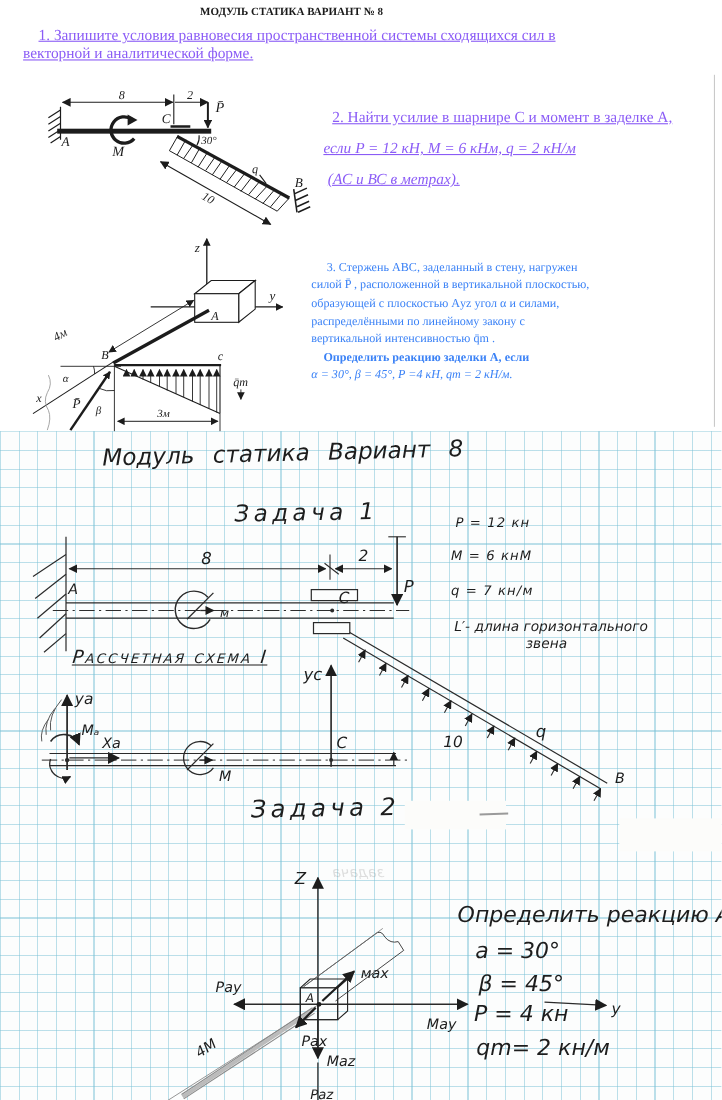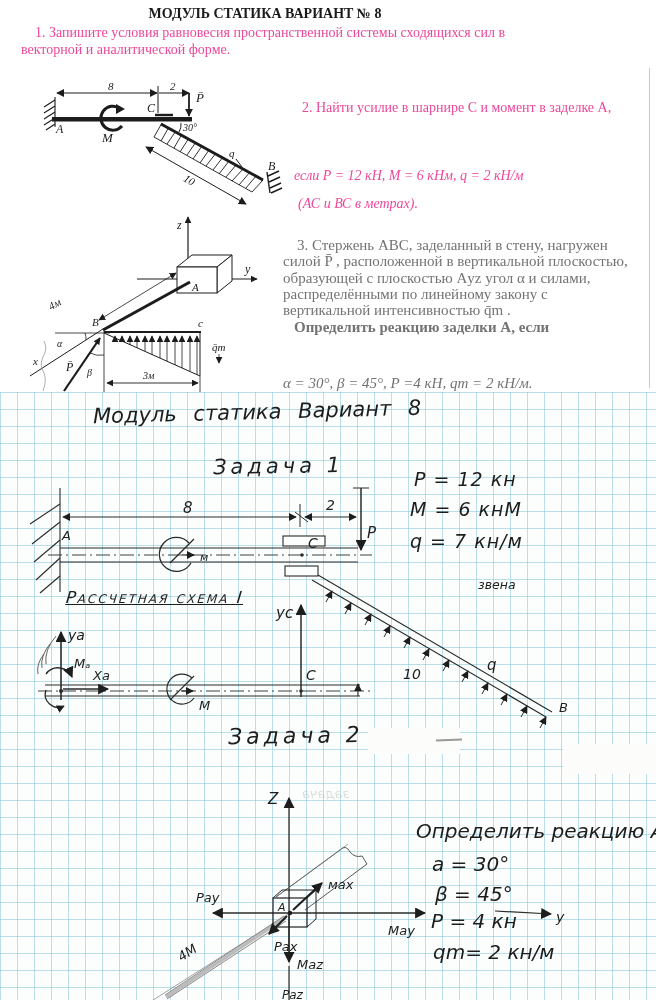--- a/index.html
+++ b/index.html
@@ -1,39 +1,39 @@
 <!DOCTYPE html>
 <html><head>
 <meta charset="utf-8">
 <style>
   html,body{margin:0;padding:0;}
   body{width:656px;height:1000px;overflow:hidden;background:#ffffff;
        font-family:"Liberation Serif", serif;}
   .page{position:relative;width:656px;height:1000px;background:#fff;}
   .abs{position:absolute;white-space:nowrap;}
   
-  .p-title{font-weight:bold;font-size:14px;color:#1a1a1a;text-align:center;}
-  .p-body{font-size:14px;color:#ec4899;}
-  .p-body3{font-size:15px;color:#737373;}
-  .ital{font-style:italic;margin-top:40px;}
+  .p-title{font-weight:bold;font-size:10px;color:#1a1a1a;text-align:center;}
+  .p-body{font-size:14px;color:#8b5cf6;text-decoration:underline;}
+  .p-body3{font-size:11px;color:#3b82f6;}
+  .ital{font-style:italic;}
   .border-r{background:#c9c9c9;}
   
   svg.printed text{font-family:"Liberation Serif", serif;fill:#1c1c1c;}
   
   .graph-paper{position:absolute;left:0;top:392px;width:656px;height:608px;
     background-color:#fcfdfd;
     background-image:
       repeating-linear-gradient(to right, rgba(122,193,214,.5) 0 1px, transparent 1px 17px),
       repeating-linear-gradient(to bottom, rgba(122,193,214,.5) 0 1px, transparent 1px 17px);}
   .whiteout{position:absolute;background:#fcfcfa;}
   .hw{position:absolute;white-space:nowrap;font-family:"DejaVu Sans", sans-serif;
       font-style:italic;color:#1d1d1d;}
   .hw-title{font-size:21px;word-spacing:10px;transform:rotate(-1.5deg);}
   .hw-task{font-size:21px;letter-spacing:4px;transform:rotate(-1deg);}
-  .hw-given{font-size:19px;letter-spacing:1px;}
+  .hw-given{font-size:12px;letter-spacing:1px;}
   .hw-small{font-size:12.5px;}
   .hw-scheme{font-size:16.5px;font-variant:small-caps;letter-spacing:2px;
       text-decoration:underline;transform:skewX(-6deg);}
   .hw-find{font-size:20px;}
   .ghost{font-size:13px;color:rgba(140,140,140,.28);transform:scaleX(-1);}
   svg.hwsvg text{font-family:"DejaVu Sans", sans-serif;font-style:italic;fill:#1d1d1d;}
   svg{position:absolute;}
 </style>
 </head>
 <body>
@@ -339,20 +339,21 @@
       <text x="274" y="559" font-size="13">Pax</text>
       <text x="178" y="566" font-size="13" transform="rotate(-33 186 562)">4M</text>
     </svg>
 
     <div class="hw hw-title" style="left:93px;top:8px;">Модуль статика  Вариант 8</div>
     <div class="hw hw-task" style="left:213px;top:62px;">Задача 1</div>
 
     <div class="hw hw-given" style="left:414px;top:76px;">P = 12 кн</div>
     <div class="hw hw-given" style="left:410px;top:106px;">M =  6 кнМ</div>
     <div class="hw hw-given" style="left:410px;top:138px;">q  =  7 кн/м</div>
+    <div class="hw hw-small" style="left:413px;top:170px;">L′- длина горизонтального</div>
     <div class="hw hw-small" style="left:478px;top:185px;">звена</div>
 
     <div class="hw hw-scheme" style="left:66px;top:196px;">Рассчетная схема I</div>
 
     <div class="hw hw-task" style="left:228px;top:331px;font-size:22px;">Задача 2</div>
 
     <div class="hw hw-find" style="left:416px;top:427px;">Определить реакцию A</div>
     <div class="hw hw-find" style="left:432px;top:460px;">a = 30°</div>
     <div class="hw hw-find" style="left:435px;top:490px;text-align:center;">β = 45°</div>
     <div class="hw hw-find" style="left:431px;top:517px;">P = 4 кн</div>

